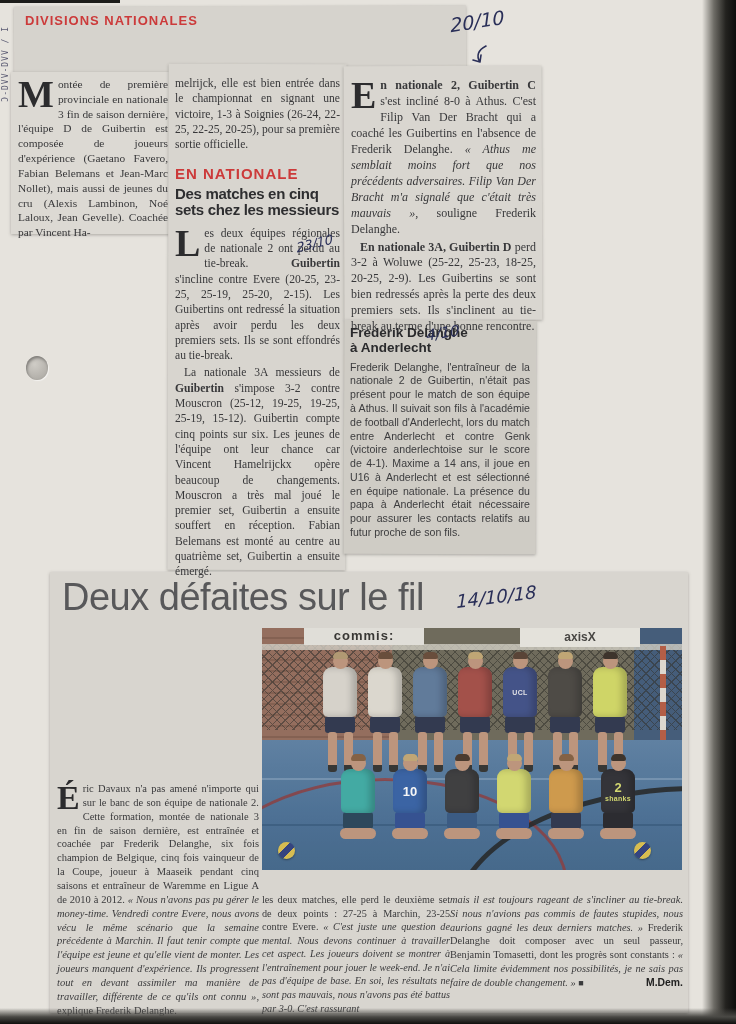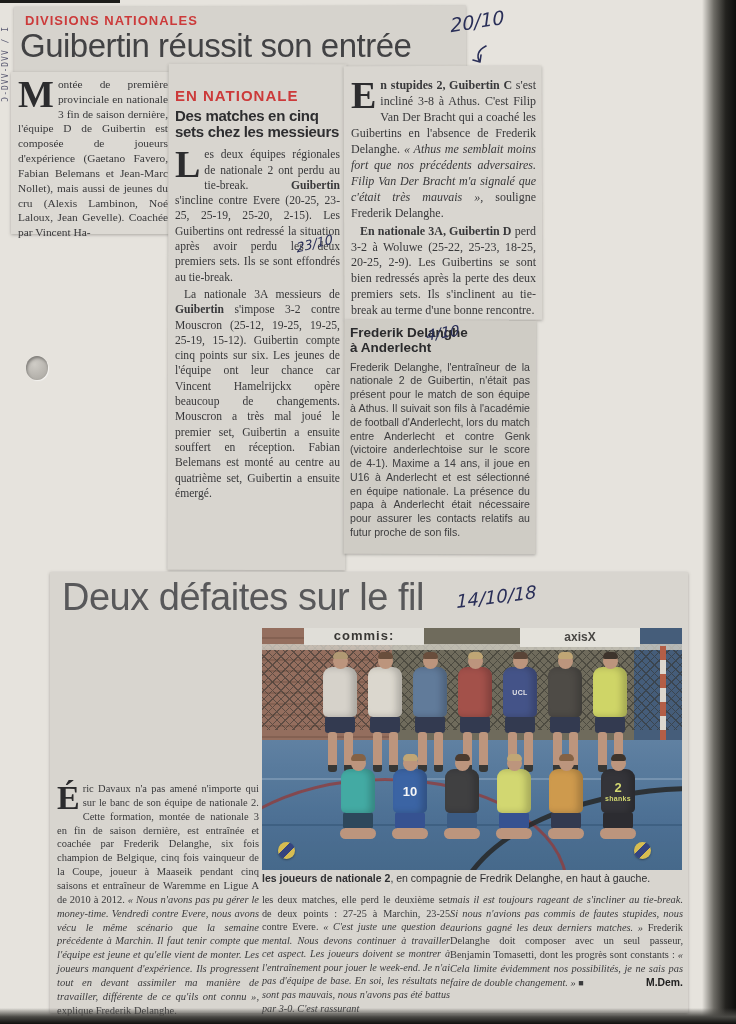--- a/index.html
+++ b/index.html
@@ -120,40 +120,40 @@
   <div class="punch-hole"></div>
 
   <div class="clip clip-head"></div>
   <div class="clip clip-c1"></div>
   <div class="clip clip-c2"></div>
   <div class="clip clip-c3"></div>
   <div class="clip clip-sb"></div>
   <div class="clip clip-a2"></div>
 
   <div class="kicker1">DIVISIONS NATIONALES</div>
-  <div class="headline1">Guibertin réussit son entrée</div>
   <div class="hw hw1">20/10</div>
   <svg class="hw-arrow" width="26" height="26" viewBox="0 0 26 26">
     <path d="M18 2 C10 6,8 12,12 18 M12 18 l-7 -2 M12 18 l1 -7" stroke="#2a2f58" stroke-width="1.6" fill="none" stroke-linecap="round"></path>
   </svg>
 
   <div class="col c1">
     <p><span class="dropcap">M</span><span>ontée de première provinciale en nationale 3 fin de saison dernière, l'équipe D de Guibertin est composée de joueurs d'expérience (Gaetano Favero, Fabian Belemans et Jean-Marc Nollet), mais aussi de jeunes du cru (Alexis Lambinon, Noé Laloux, Jean Gevelle). Coachée par Vincent Ha-</span></p>
   </div>
 
   <div class="col c2">
+    <p><span>melrijck, elle est bien entrée dans le championnat en signant une victoire, 1-3 à Soignies (26-24, 22-25, 22-25, 20-25), pour sa première sortie officielle.</span></p>
     <span class="kicker2">EN NATIONALE</span>
     <h2 class="headline2">Des matches en cinq sets chez les messieurs</h2>
     <p><span class="dropcap">L</span><span>es deux équipes régionales de nationale 2 ont perdu au tie-break. </span><b>Guibertin</b><span> s'incline contre Evere (20-25, 23-25, 25-19, 25-20, 2-15). Les Guibertins ont redressé la situation après avoir perdu les deux premiers sets. Ils se sont effondrés au tie-break.</span></p>
     <p class="indent"><span>La nationale 3A messieurs de </span><b>Guibertin</b><span> s'impose 3-2 contre Mouscron (25-12, 19-25, 19-25, 25-19, 15-12). Guibertin compte cinq points sur six. Les jeunes de l'équipe ont leur chance car Vincent Hamelrijckx opère beaucoup de changements. Mouscron a très mal joué le premier set, Guibertin a ensuite souffert en réception. Fabian Belemans est monté au centre au quatrième set, Guibertin a ensuite émergé.</span></p>
   </div>
   <div class="hw hw2">23/10</div>
 
   <div class="col c3">
-    <p><span class="dropcap">E</span><b>n stupides 2, Guibertin C</b><span> s'est incliné 3-8 à Athus. C'est Filip Van Der Bracht qui a coaché les Guibertins en l'absence de Frederik Delanghe. </span><i>« Athus me semblait moins fort que nos précédents adversaires. Filip Van Der Bracht m'a signalé que c'était très mauvais »</i><span>, souligne Frederik Delanghe.</span></p>
+    <p><span class="dropcap">E</span><b>n nationale 2, Guibertin C</b><span> s'est incliné 8-0 à Athus. C'est Filip Van Der Bracht qui a coaché les Guibertins en l'absence de Frederik Delanghe. </span><i>« Athus me semblait moins fort que nos précédents adversaires. Filip Van Der Bracht m'a signalé que c'était très mauvais »</i><span>, souligne Frederik Delanghe.</span></p>
     <p class="indent"><b>En nationale 3A, Guibertin D</b><span> perd 3-2 à Woluwe (25-22, 25-23, 18-25, 20-25, 2-9). Les Guibertins se sont bien redressés après la perte des deux premiers sets. Ils s'inclinent au tie-break au terme d'une bonne rencontre.</span></p>
   </div>
 
   <div class="sb">
     <div class="sb-title">
       <span>Frederik Delanghe</span><br>
       <span>à Anderlecht</span>
     </div>
     <div class="sb-body">Frederik Delanghe, l'entraîneur de la nationale 2 de Guibertin, n'était pas présent pour le match de son équipe à Athus. Il suivait son fils à l'académie de football d'Anderlecht, lors du match entre Anderlecht et contre Genk (victoire anderlechtoise sur le score de 4-1). Maxime a 14 ans, il joue en U16 à Anderlecht et est sélectionné en équipe nationale. La présence du papa à Anderlecht était nécessaire pour assurer les contacts relatifs au futur proche de son fils.</div>
   </div>
@@ -315,23 +315,20 @@
             <span class="p-label" style="color: rgb(217, 223, 94);">shanks</span>
           </div>
           <div class="p-shorts" style="background: rgb(38, 38, 44);"></div>
           <div class="p-knee" style="background: rgb(199, 149, 119);"></div>
         </div>
       </div>
   <div class="ball" style="left: 16px; top: 214px;"></div>
       <div class="ball" style="left: 372px; top: 214px;"></div>
     </div>
 
-  <div class="caption">
-    <b>les joueurs de nationale 2</b><span>, en compagnie de Fredrik Delanghe, en haut à gauche.</span>
-  </div>
 
   <div class="col a2c2">
     <p><span>les deux matches, elle perd le deuxième set de deux points : 27-25 à Marchin, 23-25 contre Evere. </span><i>« C'est juste une question de mental. Nous devons continuer à travailler cet aspect. Les joueurs doivent se montrer à l'entraînement pour jouer le week-end. Je n'ai pas d'équipe de base. En soi, les résultats ne sont pas mauvais, nous n'avons pas été battus par 3-0. C'est rassurant</i></p>
   </div>
 
   <div class="col a2c3">
     <p><i>mais il est toujours rageant de s'incliner au tie-break. Si nous n'avions pas commis de fautes stupides, nous aurions gagné les deux derniers matches. »</i><span> Frederik Delanghe doit composer avec un seul passeur, Benjamin Tomasetti, dont les progrès sont constants : </span><i>« Cela limite évidemment nos possibilités, je ne sais pas faire de double changement. »</i>
       <span class="endmark">■</span>
       <span class="byline">M.Dem.</span>
     </p>

